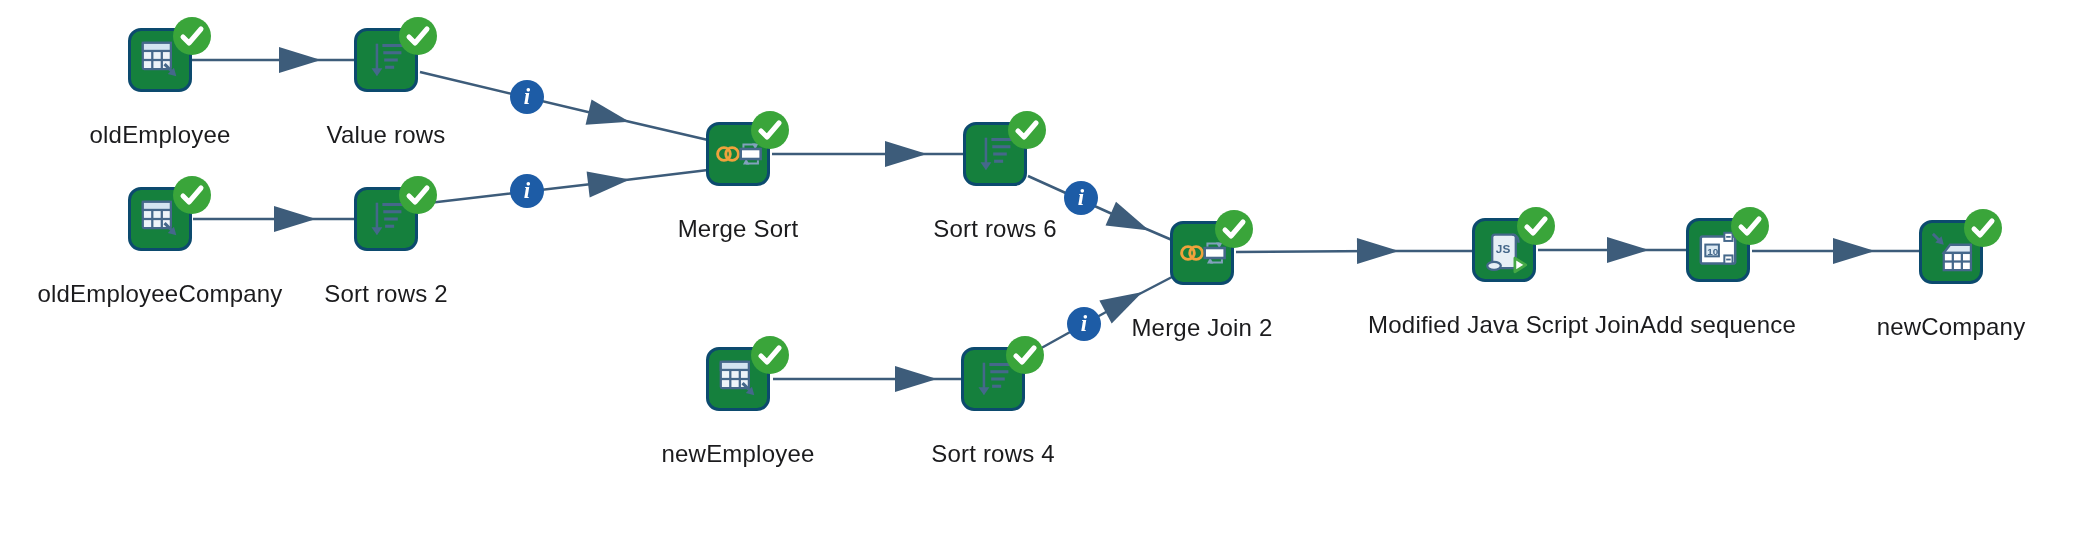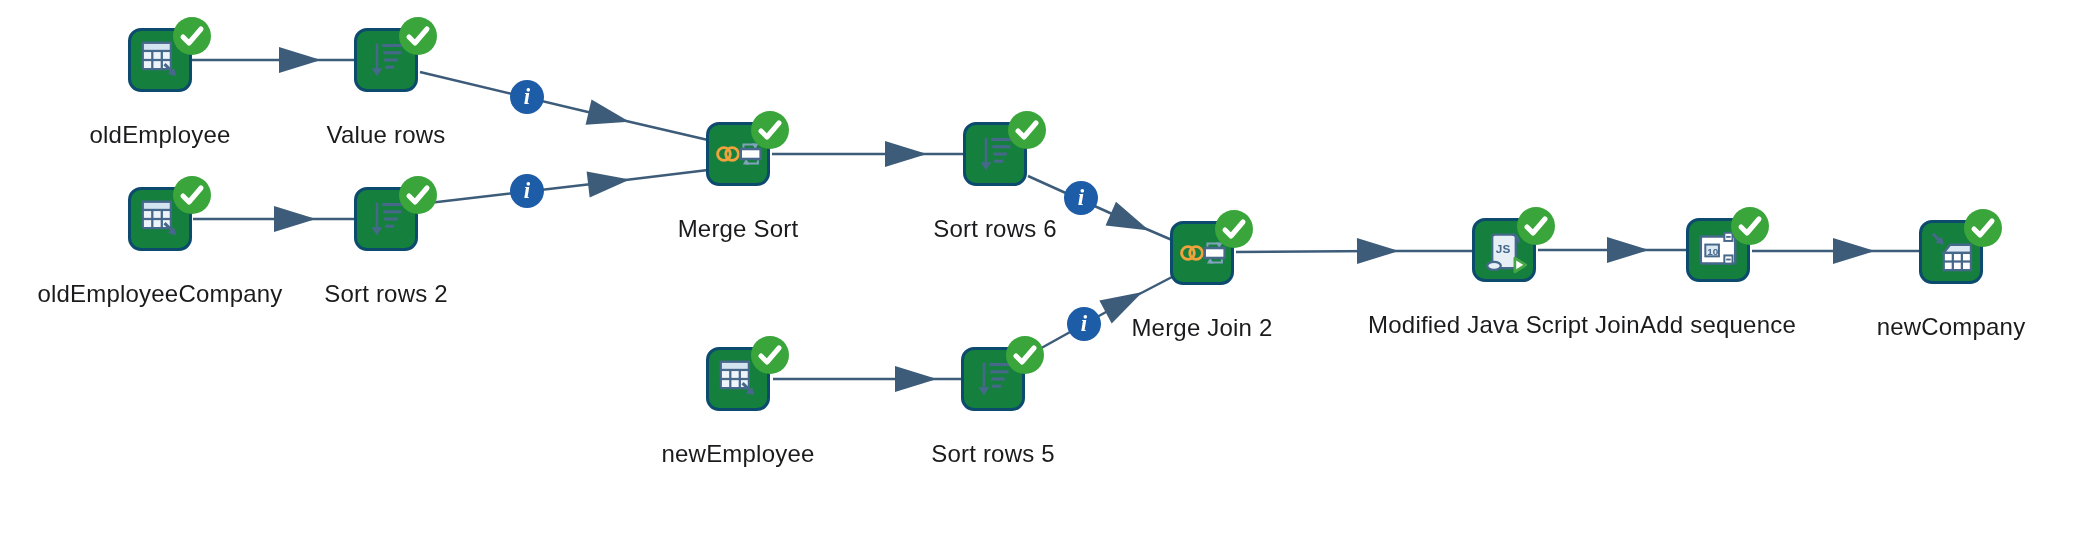--- a/index.html
+++ b/index.html
@@ -219,21 +219,21 @@
           <line x1="29" y1="24" x2="49" y2="24"></line>
           <line x1="30" y1="32" x2="45" y2="32"></line>
           <line x1="31" y1="40" x2="41" y2="40"></line>
         </g>
       </svg>
       <svg class="ok" viewBox="0 0 40 40">
         <circle cx="20" cy="20" r="19" fill="#3aa53a"></circle>
         <path d="M11,21 L17,27 L29,13" stroke="#ffffff" stroke-width="5" fill="none" stroke-linecap="round" stroke-linejoin="round"></path>
       </svg>
     </div>
-    <div class="lbl">Sort rows 5</div>
+    <div class="lbl">Sort rows 4</div>
   </div>
 
   <div class="node" style="left:1170px;top:221px">
     <div class="box">
       <svg class="stepicon" width="58" height="58" viewBox="0 0 64 64">
         <circle cx="16.5" cy="32" r="7" stroke="#f0a23c" stroke-width="3.2" fill="none"></circle>
         <circle cx="25.5" cy="32" r="7" stroke="#f0a23c" stroke-width="3.2" fill="none"></circle>
         <g stroke="#82a1bd" stroke-width="2.2" fill="none">
           <path d="M38,25 V21.5 H51"></path>
           <path d="M54,39 V42.5 H41"></path>

